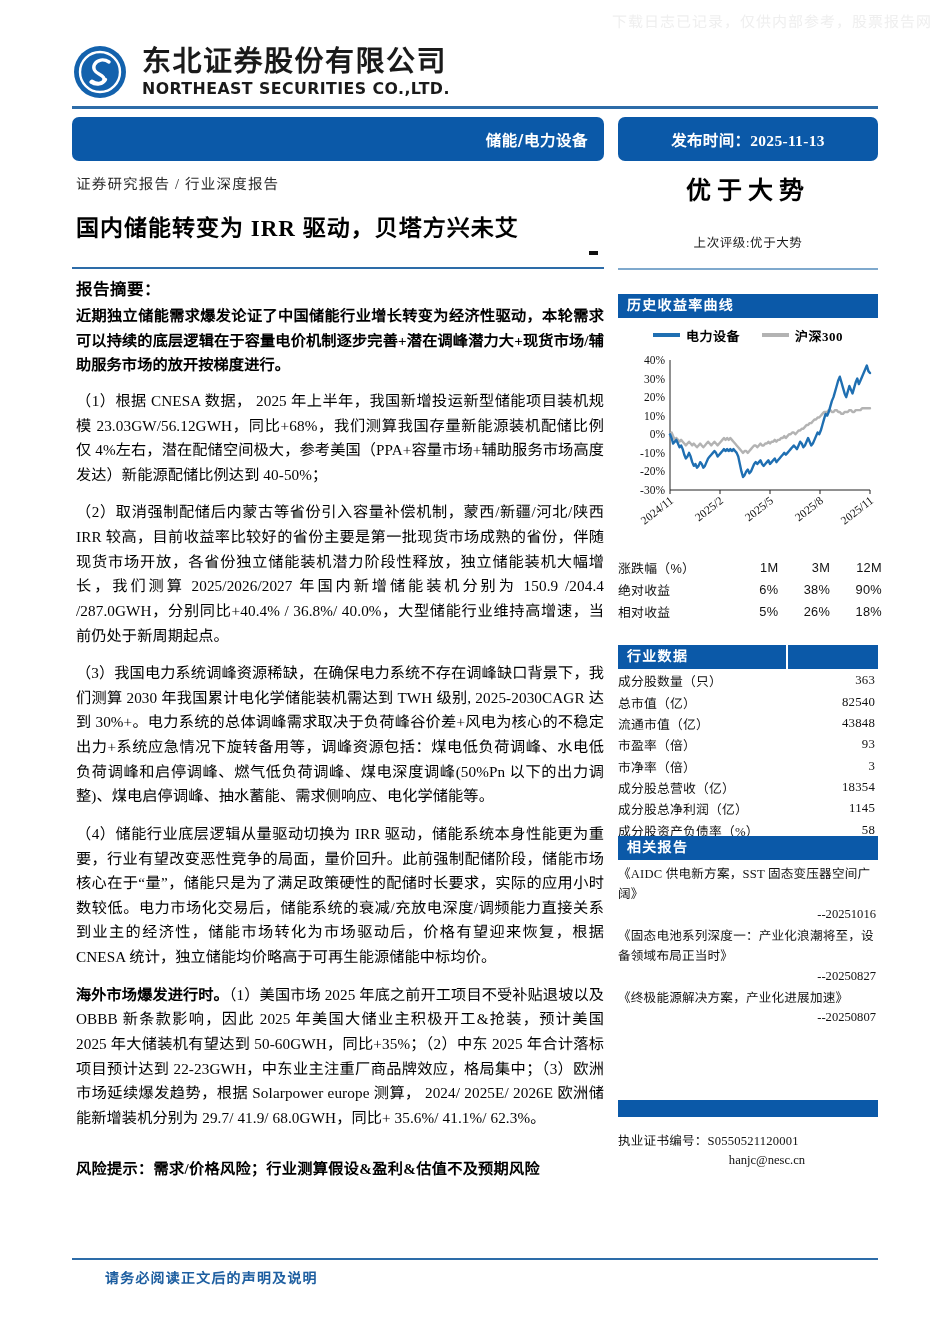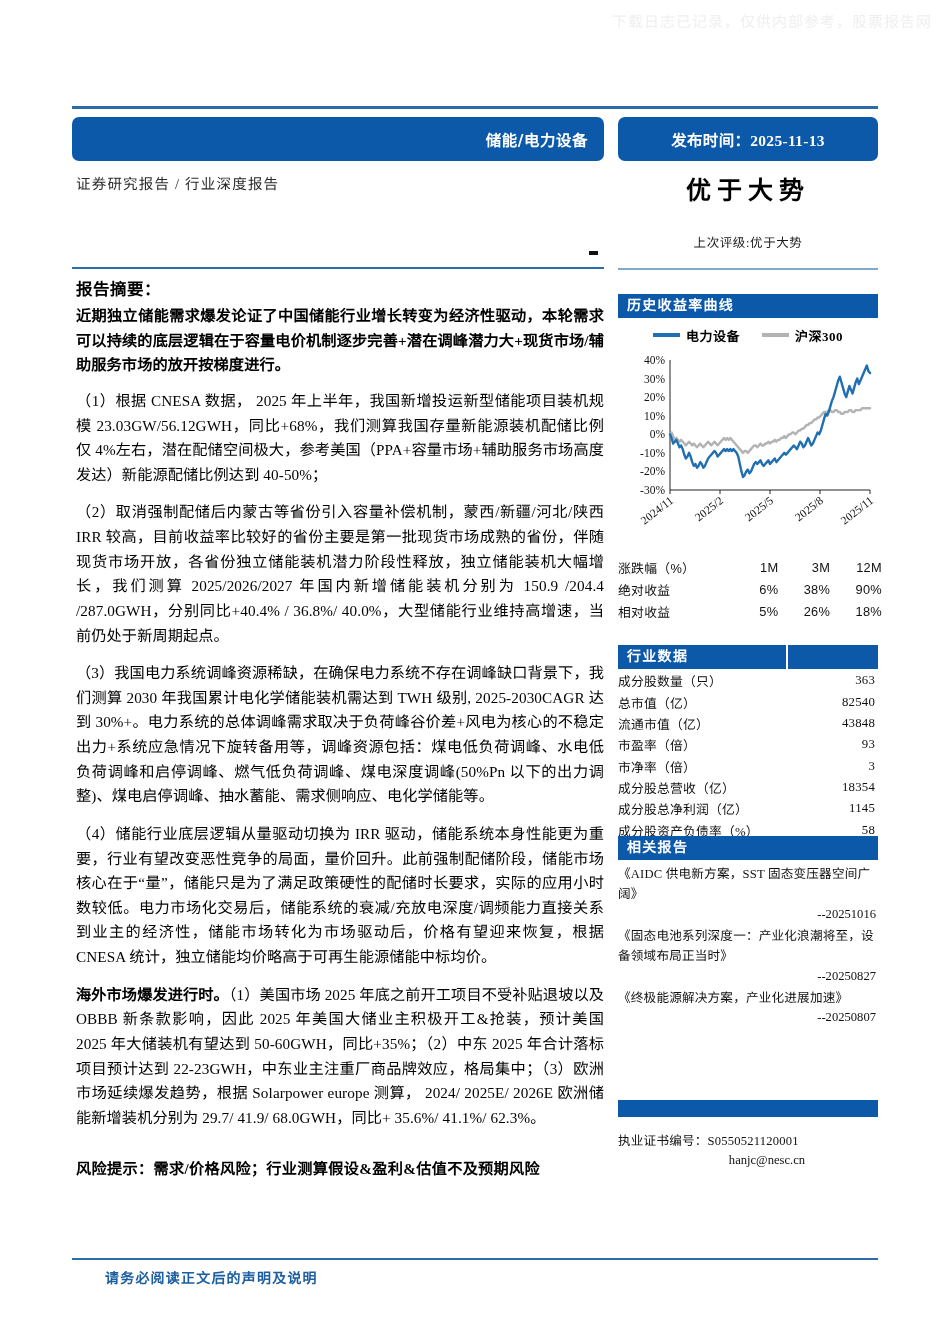--- a/index.html
+++ b/index.html
@@ -339,30 +339,45 @@
     font-family: "Liberation Serif", "DejaVu Serif", serif;
   }
 </style>
 </head>
 <body>
 
 <div class="page">
 
   <div class="watermark">下载日志已记录，仅供内部参考，股票报告网</div>
 
+  <div class="masthead">
+    <span class="logo-mark">
+      <svg width="56" height="56" viewBox="0 0 56 56" aria-hidden="true">
+        <circle cx="28" cy="28" r="26" fill="#1362ad"></circle>
+        <circle cx="28" cy="28" r="20" fill="none" stroke="#ffffff" stroke-width="2.4"></circle>
+        <path d="M37 18c-5-3.5-12-2.5-14.5 2.5-2 4 .5 7.5 4.5 9.5 4.5 2.3 6 4.5 4.5 7-1.8 3-7 3.2-11.5.2" fill="none" stroke="#ffffff" stroke-width="3.4" stroke-linecap="round"></path>
+        <path d="M19 38c5 3.5 12 2.5 14.5-2.5" fill="none" stroke="#ffffff" stroke-width="3.4" stroke-linecap="round"></path>
+      </svg>
+    </span>
+    <span class="logo-words">
+      <span class="logo-cn">东北证券股份有限公司</span>
+      <span class="logo-en">NORTHEAST SECURITIES CO.,LTD.</span>
+    </span>
+  </div>
   <div class="masthead-rule"></div>
 
   <div class="bar-sector">
     <span>储能/电力设备</span>
   </div>
   <div class="bar-date">
     <span>发布时间：2025-11-13</span>
   </div>
 
   <div class="kicker">证券研究报告 / 行业深度报告</div>
+  <div class="doc-title">国内储能转变为 IRR 驱动，贝塔方兴未艾</div>
   <div class="title-dash"></div>
   <div class="left-rule"></div>
 
   <div class="rating-main">优于大势</div>
   <div class="rating-prev">上次评级:优于大势</div>
   <div class="right-rule"></div>
 
   <div class="body-col">
     <div class="sec-head">报告摘要：</div>
     <p class="para bold tight">近期独立储能需求爆发论证了中国储能行业增长转变为经济性驱动，本轮需求可以持续的底层逻辑在于容量电价机制逐步完善+潜在调峰潜力大+现货市场/辅助服务市场的放开按梯度进行。</p>

